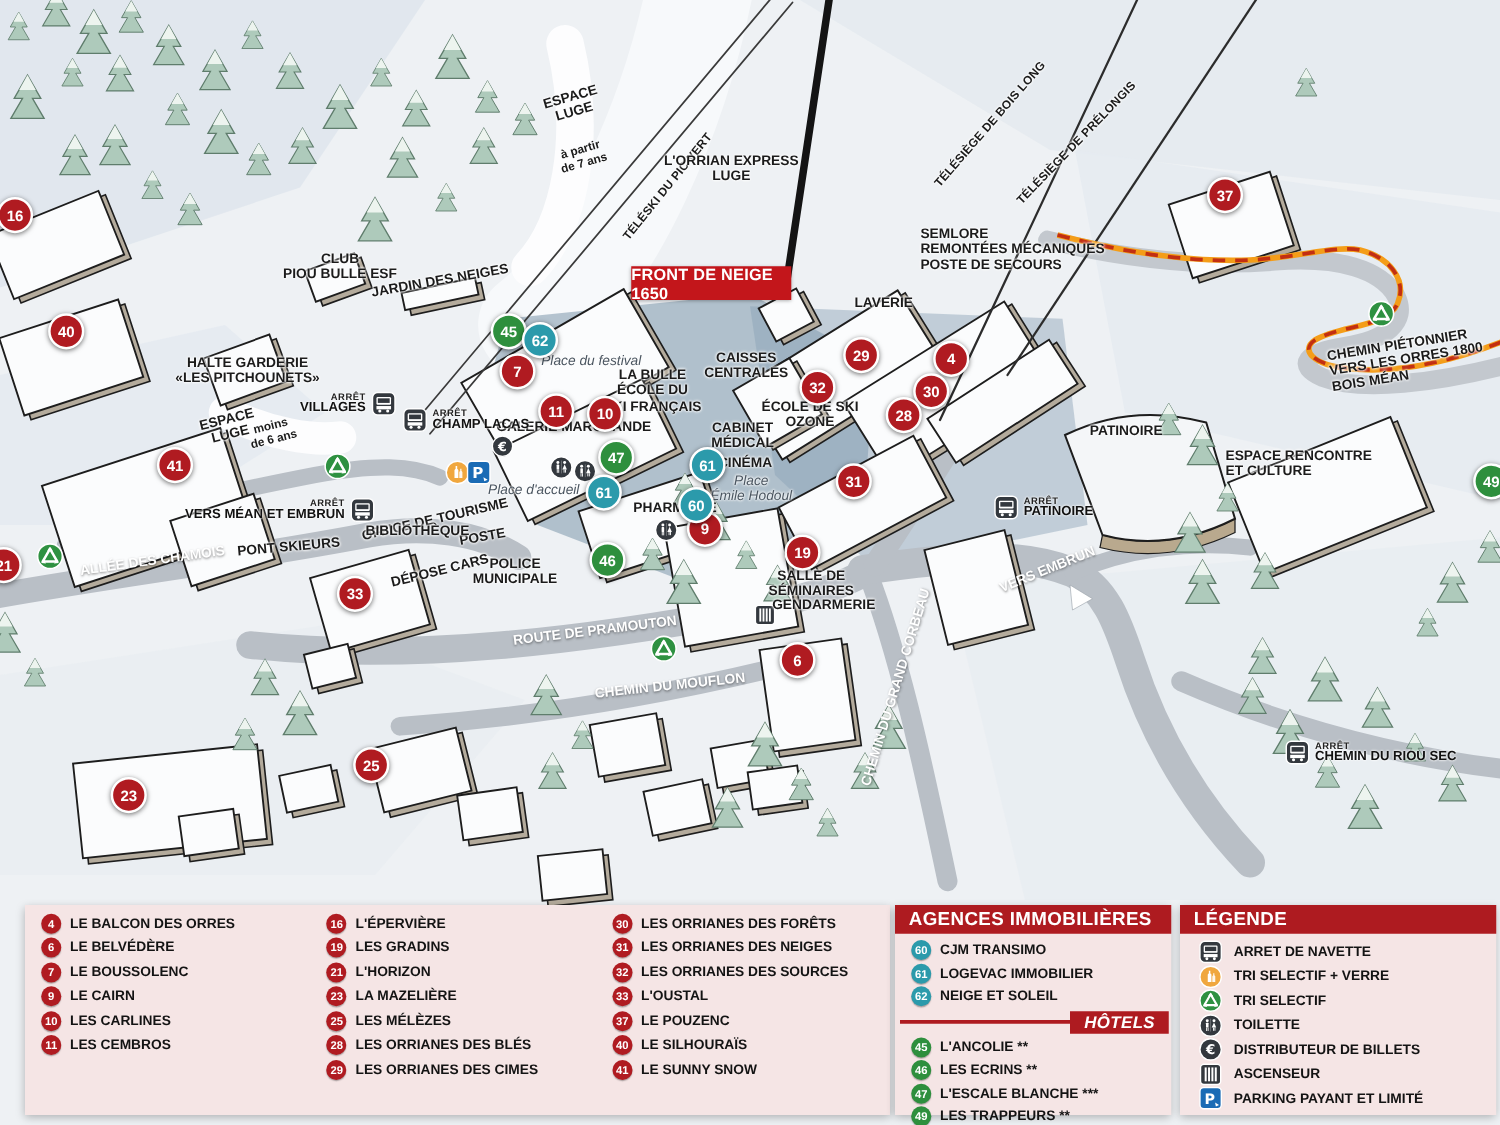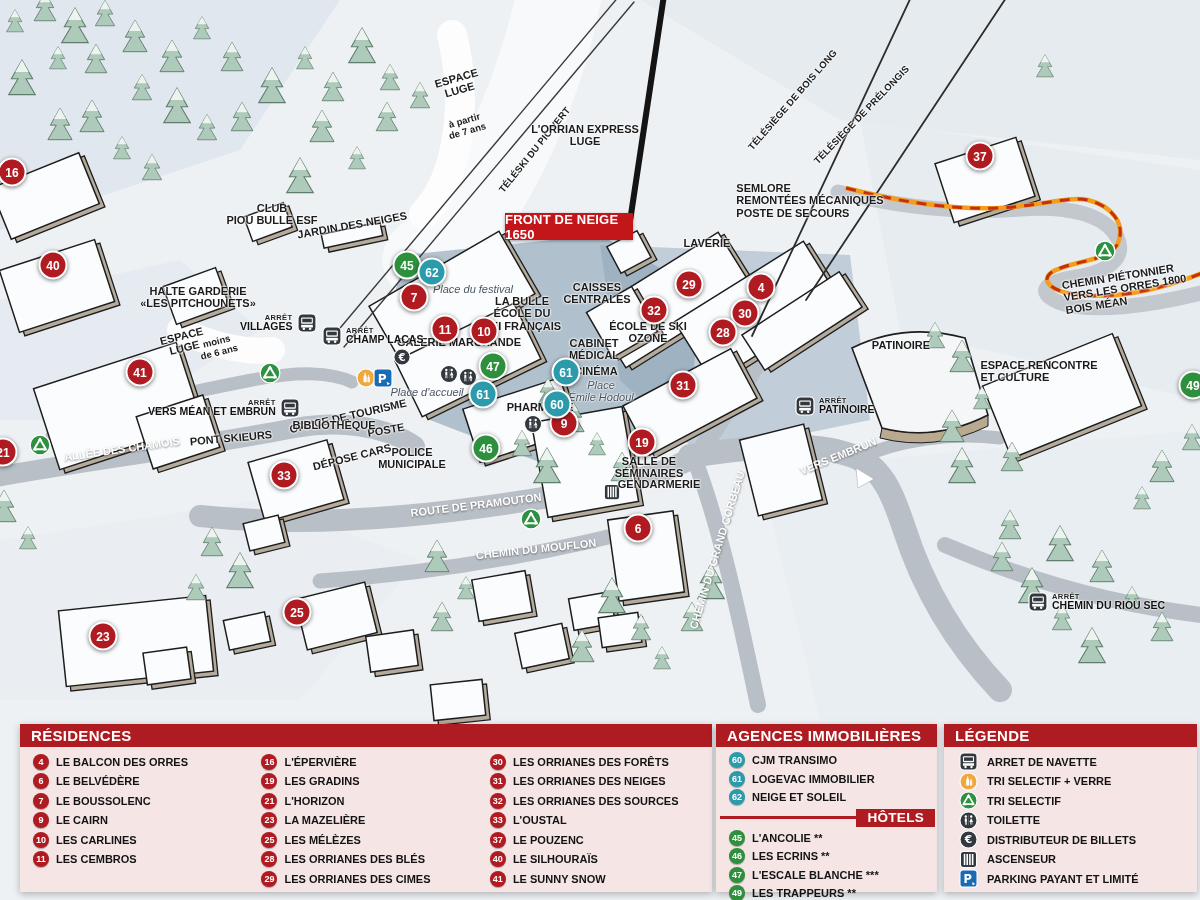--- a/index.html
+++ b/index.html
@@ -52,21 +52,21 @@
   .lrow{display:flex;align-items:center;gap:7px;height:19.5px;padding-left:9px;}
   .lrow .num{width:16px;height:16px;min-width:16px;border-radius:50%;color:#fff;
     font-size:9px;font-weight:700;display:flex;align-items:center;justify-content:center;
     box-shadow:0 1px 1px rgba(0,0,0,.3);}
   .lrow .lbl{font-size:11px;font-weight:700;color:#131313;white-space:nowrap;}
   .ag-body{padding:4px 2px 0 4px;display:flex;flex-direction:column;}
   .ag-body .lrow{height:18.5px;}
   .hotels-bar{display:flex;align-items:center;margin:2px 0 2px 0;}
   .hotels-bar::before{content:"";flex:1;height:3px;background:#ae1b20;}
   .hotels-tab{background:#ae1b20;color:#fff;font-weight:700;font-size:13.5px;
-    padding:1px 11px 2px;letter-spacing:.3px;}
+    padding:1px 11px 2px;letter-spacing:.3px;font-style:italic;}
   .lg-body{padding:5px 2px 0 6px;display:flex;flex-direction:column;}
   .lg-body .lrow{height:19.5px;gap:9px;}
   .lg-body .micon{width:19px;height:19px;}
 </style>
 </head>
 <body>
 
 <div id="map">
   <svg id="terrain" width="1200" height="900" viewBox="0 0 1200 900">
     <rect width="1200" height="900" fill="#eef1f4"></rect>
@@ -676,21 +676,20 @@
     <div class="marker r" style="left: 654px; top: 310px;">32</div>
     <div class="marker r" style="left: 761px; top: 287px;">4</div>
     <div class="marker r" style="left: 745px; top: 313px;">30</div>
     <div class="marker r" style="left: 723px; top: 332px;">28</div>
     <div class="marker r" style="left: 683px; top: 385px;">31</div>
     <div class="marker r" style="left: 980px; top: 156px;">37</div>
     <div class="marker g" style="left: 1193px; top: 385px;">49</div>
   </div>
 
 <div class="panel" id="panel-residences">
-  <div class="panel-header">RÉSIDENCES</div>
   <div class="res-body">
     <div class="res-col" id="res-col-0">
         <div class="lrow">
           <span class="num" style="background: rgb(176, 27, 33);">4</span>
           <span class="lbl">LE BALCON DES ORRES</span>
         </div>
         <div class="lrow">
           <span class="num" style="background: rgb(176, 27, 33);">6</span>
           <span class="lbl">LE BELVÉDÈRE</span>
         </div>

